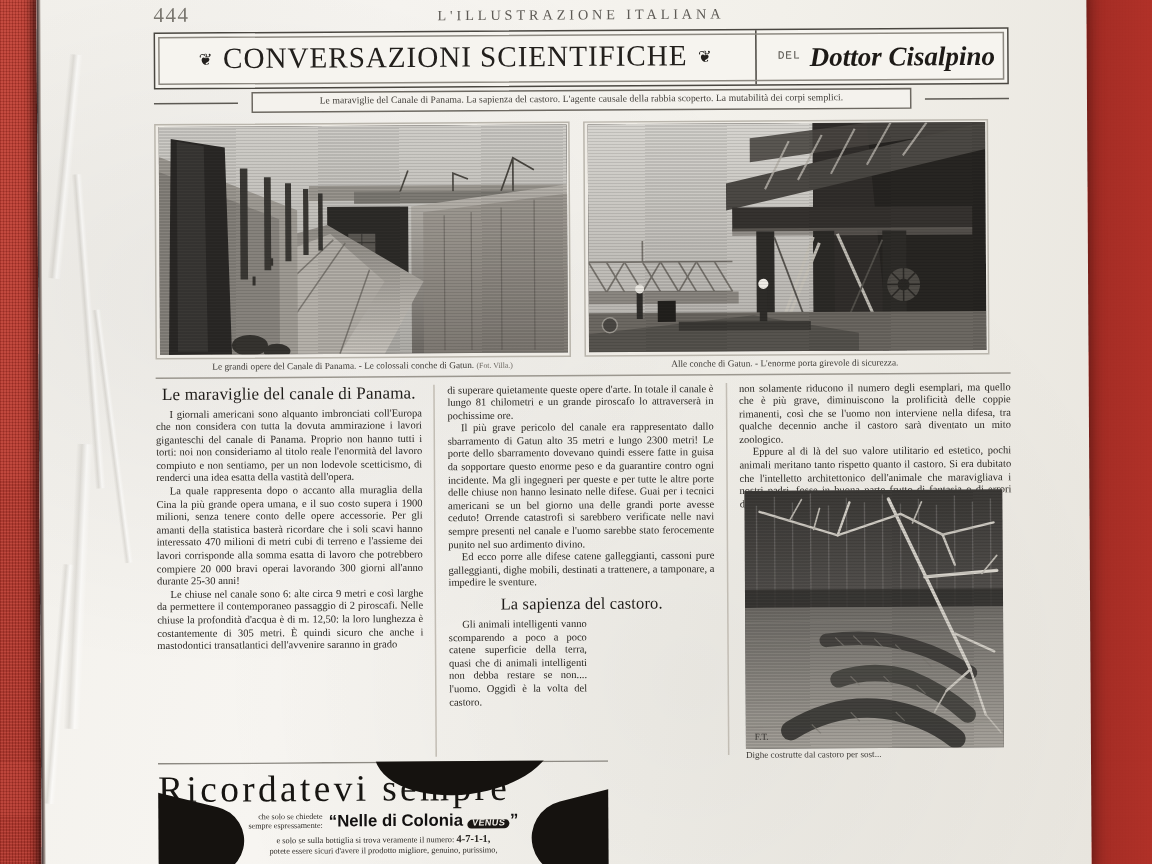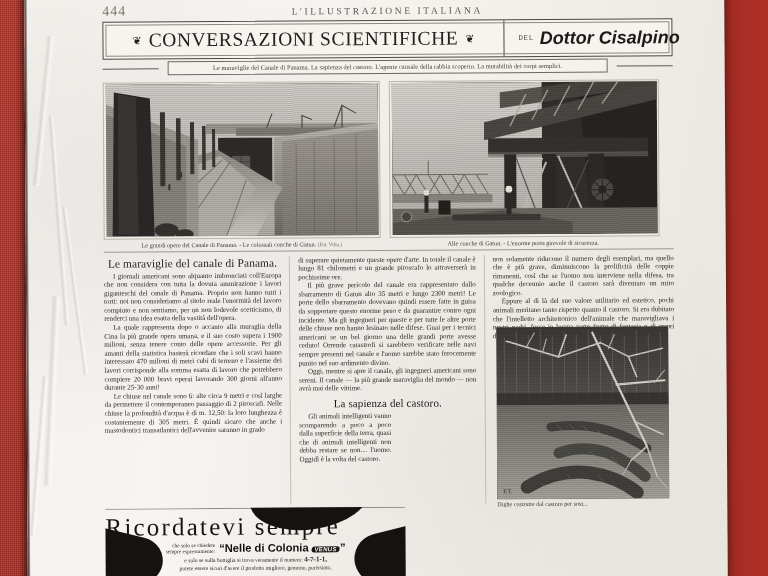--- a/index.html
+++ b/index.html
@@ -94,21 +94,21 @@
     font-size: 19.5px; letter-spacing: .6px; color: #23201d;
     font-family: "Liberation Serif", serif; white-space: nowrap;
   }
   .fleuron { font-size: 11px; color: #23201d; line-height: 1; }
   .mast-right {
     flex: 1; display: flex; align-items: center; gap: 6px; padding-left: 14px;
   }
   .mast-del { font-size: 7.5px; letter-spacing: .6px; color: #55524c; font-family: Liberation Mono, monospace; }
   .mast-author {
     font-size: 18px; font-style: italic; font-weight: bold; color: #1d1a17;
-    font-family: Liberation Sans, sans-serif; white-space: nowrap;
+    font-family: Liberation Serif, serif; white-space: nowrap;
   }
 
   
   #summary {
     position: relative;
     margin: 2px auto 0;
     width: 430px;
     border: .8px solid #6c6861;
     text-align: center;
     font-size: 6.4px; color: #3e3b36;
@@ -466,23 +466,23 @@
       <div class="col col-1">
         <div class="sec-title">Le maraviglie del canale di Panama.</div>
         <p class="body">I giornali americani sono alquanto imbronciati coll'Europa che non considera con tutta la dovuta ammirazione i lavori giganteschi del canale di Panama. Proprio non hanno tutti i torti: noi non consideriamo al titolo reale l'enormità del lavoro compiuto e non sentiamo, per un non lodevole scetticismo, di renderci una idea esatta della vastità dell'opera.</p>
         <p class="body">La quale rappresenta dopo o accanto alla muraglia della Cina la più grande opera umana, e il suo costo supera i 1900 milioni, senza tenere conto delle opere accessorie. Per gli amanti della statistica basterà ricordare che i soli scavi hanno interessato 470 milioni di metri cubi di terreno e l'assieme dei lavori corrisponde alla somma esatta di lavoro che potrebbero compiere 20 000 bravi operai lavorando 300 giorni all'anno durante 25-30 anni!</p>
         <p class="body">Le chiuse nel canale sono 6: alte circa 9 metri e così larghe da permettere il contemporaneo passaggio di 2 piroscafi. Nelle chiuse la profondità d'acqua è di m. 12,50: la loro lunghezza è costantemente di 305 metri. È quindi sicuro che anche i mastodontici transatlantici dell'avvenire saranno in grado</p>
       </div>
 
       <div class="col col-2">
         <p class="body" style="text-indent:0">di superare quietamente queste opere d'arte. In totale il canale è lungo 81 chilometri e un grande piroscafo lo attraverserà in pochissime ore.</p>
         <p class="body">Il più grave pericolo del canale era rappresentato dallo sbarramento di Gatun alto 35 metri e lungo 2300 metri! Le porte dello sbarramento dovevano quindi essere fatte in guisa da sopportare questo enorme peso e da guarantire contro ogni incidente. Ma gli ingegneri per queste e per tutte le altre porte delle chiuse non hanno lesinato nelle difese. Guai per i tecnici americani se un bel giorno una delle grandi porte avesse ceduto! Orrende catastrofi si sarebbero verificate nelle navi sempre presenti nel canale e l'uomo sarebbe stato ferocemente punito nel suo ardimento divino.</p>
-        <p class="body">Oggi, mentre si apre il canale, gli ingegneri americani sono sereni. Il canale — la più grande maraviglia del mondo — non avrà mai delle vittime.</p>
+        <p class="body">Ed ecco porre alle difese catene galleggianti, cassoni pure galleggianti, dighe mobili, destinati a trattenere, a tamponare, a impedire le sventure.</p>
         <div class="sec-title small">La sapienza del castoro.</div>
-        <p class="body" style="width:92px">Gli animali intelligenti vanno scomparendo a poco a poco dalla superficie della terra, quasi che di animali intelligenti non debba restare se non.... l'uomo. Oggidì è la volta del castoro.</p>
+        <p class="body" style="width:92px">Gli animali intelligenti vanno scomparendo a poco a poco catene superficie della terra, quasi che di animali intelligenti non debba restare se non.... l'uomo. Oggidì è la volta del castoro.</p>
       </div>
 
       <div class="col col-3">
         <p class="body" style="text-indent:0">non solamente riducono il numero degli esemplari, ma quello che è più grave, diminuiscono la prolificità delle coppie rimanenti, così che se l'uomo non interviene nella difesa, tra qualche decennio anche il castoro sarà diventato un mito zoologico.</p>
         <p class="body">Eppure al di là del suo valore utilitario ed estetico, pochi animali meritano tanto rispetto quanto il castoro. Si era dubitato che l'intelletto architettonico dell'animale che maravigliava i nostri padri, fosse in buona parte frutto di fantasia o di errori d'osservazione, ma le indagini di questi ultimissimi tempi</p>
 
         <div id="beaver-wrap">
           <div class="photo halftone" id="photo-beaver">
             <svg viewBox="0 0 172 172" width="172" height="172" preserveAspectRatio="none">
               <defs>

